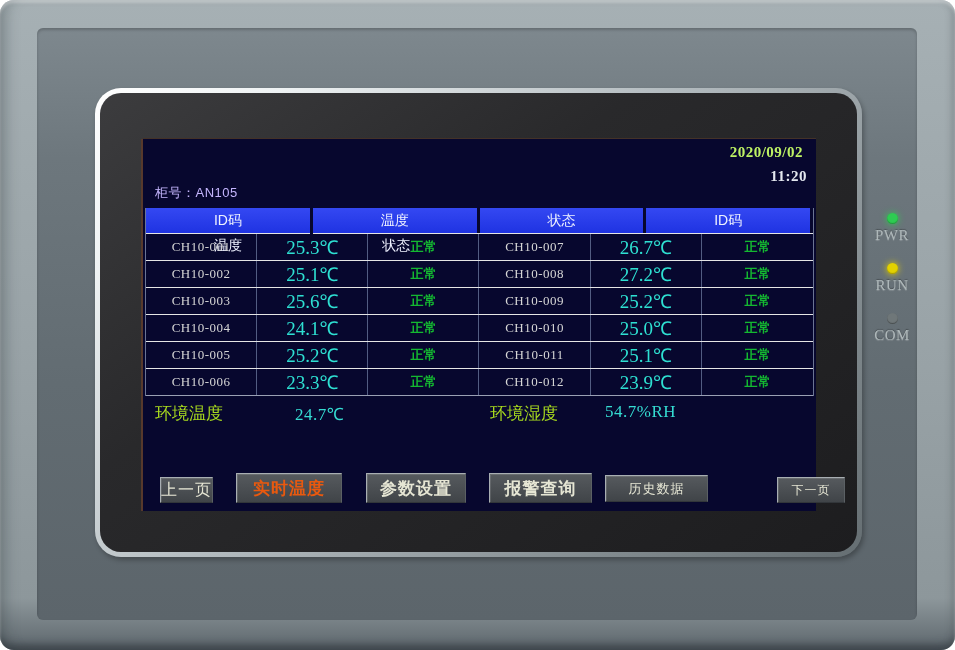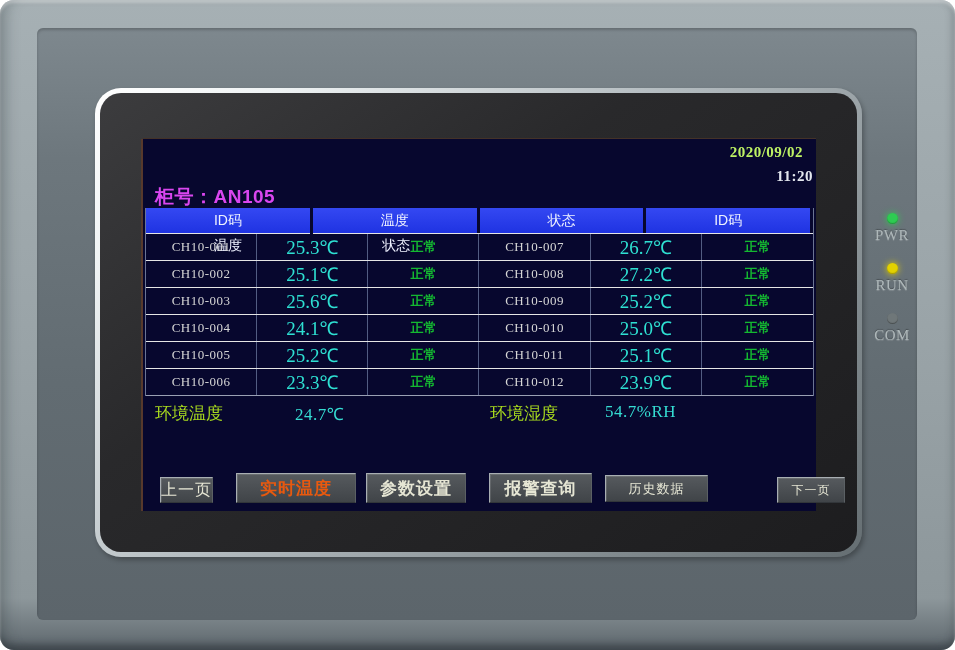--- a/index.html
+++ b/index.html
@@ -34,24 +34,24 @@
   }
   .lcd {
     position:absolute; left:143px; top:139px; width:673px; height:372px;
     background:#07072e;
     box-shadow:-2px 0 0 #57392c, 0 -1px 0 #443228;
   }
 
   
   .lcd-date { position:absolute; top:5px; right:13px; color:#bef264;
     font:bold 15px "Liberation Serif", serif; letter-spacing:0.5px; }
-  .lcd-time { position:absolute; top:29px; right:3px; color:#e3e7ee;
+  .lcd-time { position:absolute; top:29px; right:9px; color:#e3e7ee;
     font:bold 15px "Liberation Serif", serif; letter-spacing:0.5px; }
-  .cabinet  { position:absolute; top:45px; left:12px; color:#d946ef;
-    font-weight:bold; font-size:19px; letter-spacing:0.5px; }
+  .cabinet  { position:absolute; top:45px; left:12px; color:#c4b5fd;
+    font-weight:normal; font-size:13px; letter-spacing:0.5px; }
 
   
   .tbl { position:absolute; top:69px; left:2px; width:669px;
     border-left:1px solid #6b7494; border-right:1px solid #6b7494; }
   .thead { display:grid; grid-template-columns:repeat(4,1fr); height:25px;
     background:linear-gradient(180deg,#3448f2 0%,#1f33e2 100%); }
   .thead .cell { color:#eef1ff; font-size:14px; line-height:25px; text-align:center;
     border-right:3px solid #07072e; }
   .thead .cell:last-child { border-right:none; }
   .tbody { border-bottom:1px solid #9aa0b4; }
@@ -71,21 +71,21 @@
   .amb-t-label { left:12px; }  .amb-t-value { left:152px; }
   .amb-h-label { left:347px; } .amb-h-value { left:462px; }
 
   
   .btn { position:absolute; display:flex; align-items:center; justify-content:center;
     background:linear-gradient(180deg,#565a5e 0%,#4a4e52 55%,#404448 100%);
     border:1px solid #a8aeb2; border-right-color:#5b6064; border-bottom-color:#32363a;
     color:#e6e6d4; cursor:pointer; letter-spacing:1px;
     box-shadow:inset 1px 1px 0 rgba(255,255,255,0.12); }
   .btn-prev     { left:17px;  top:338px; width:53px;  height:26px; font-size:16px; }
-  .btn-realtime { left:93px;  top:334px; width:120px; height:30px; font-size:17px; font-weight:bold; color:#e8590f; }
+  .btn-realtime { left:93px;  top:334px; width:106px; height:30px; font-size:17px; font-weight:bold; color:#e8590f; }
   .btn-params   { left:223px; top:334px; width:100px; height:30px; font-size:17px; font-weight:bold;text-align:right; }
   .btn-alarm    { left:346px; top:334px; width:103px; height:30px; font-size:17px; font-weight:bold; }
   .btn-history  { left:462px; top:336px; width:103px; height:27px; font-size:13px; font-weight:normal; }
   .btn-next     { left:594px; top:338px; width:68px;  height:26px; font-size:12px;margin-left:40px; }
 
   
   .leds { position:absolute; left:869px; top:213px; width:46px; text-align:center;
     font-family:"Liberation Serif", serif; }
   .led-group { margin-bottom:19px; }
   .led-dot { width:11px; height:11px; border-radius:50%; margin:0 auto 3px;

